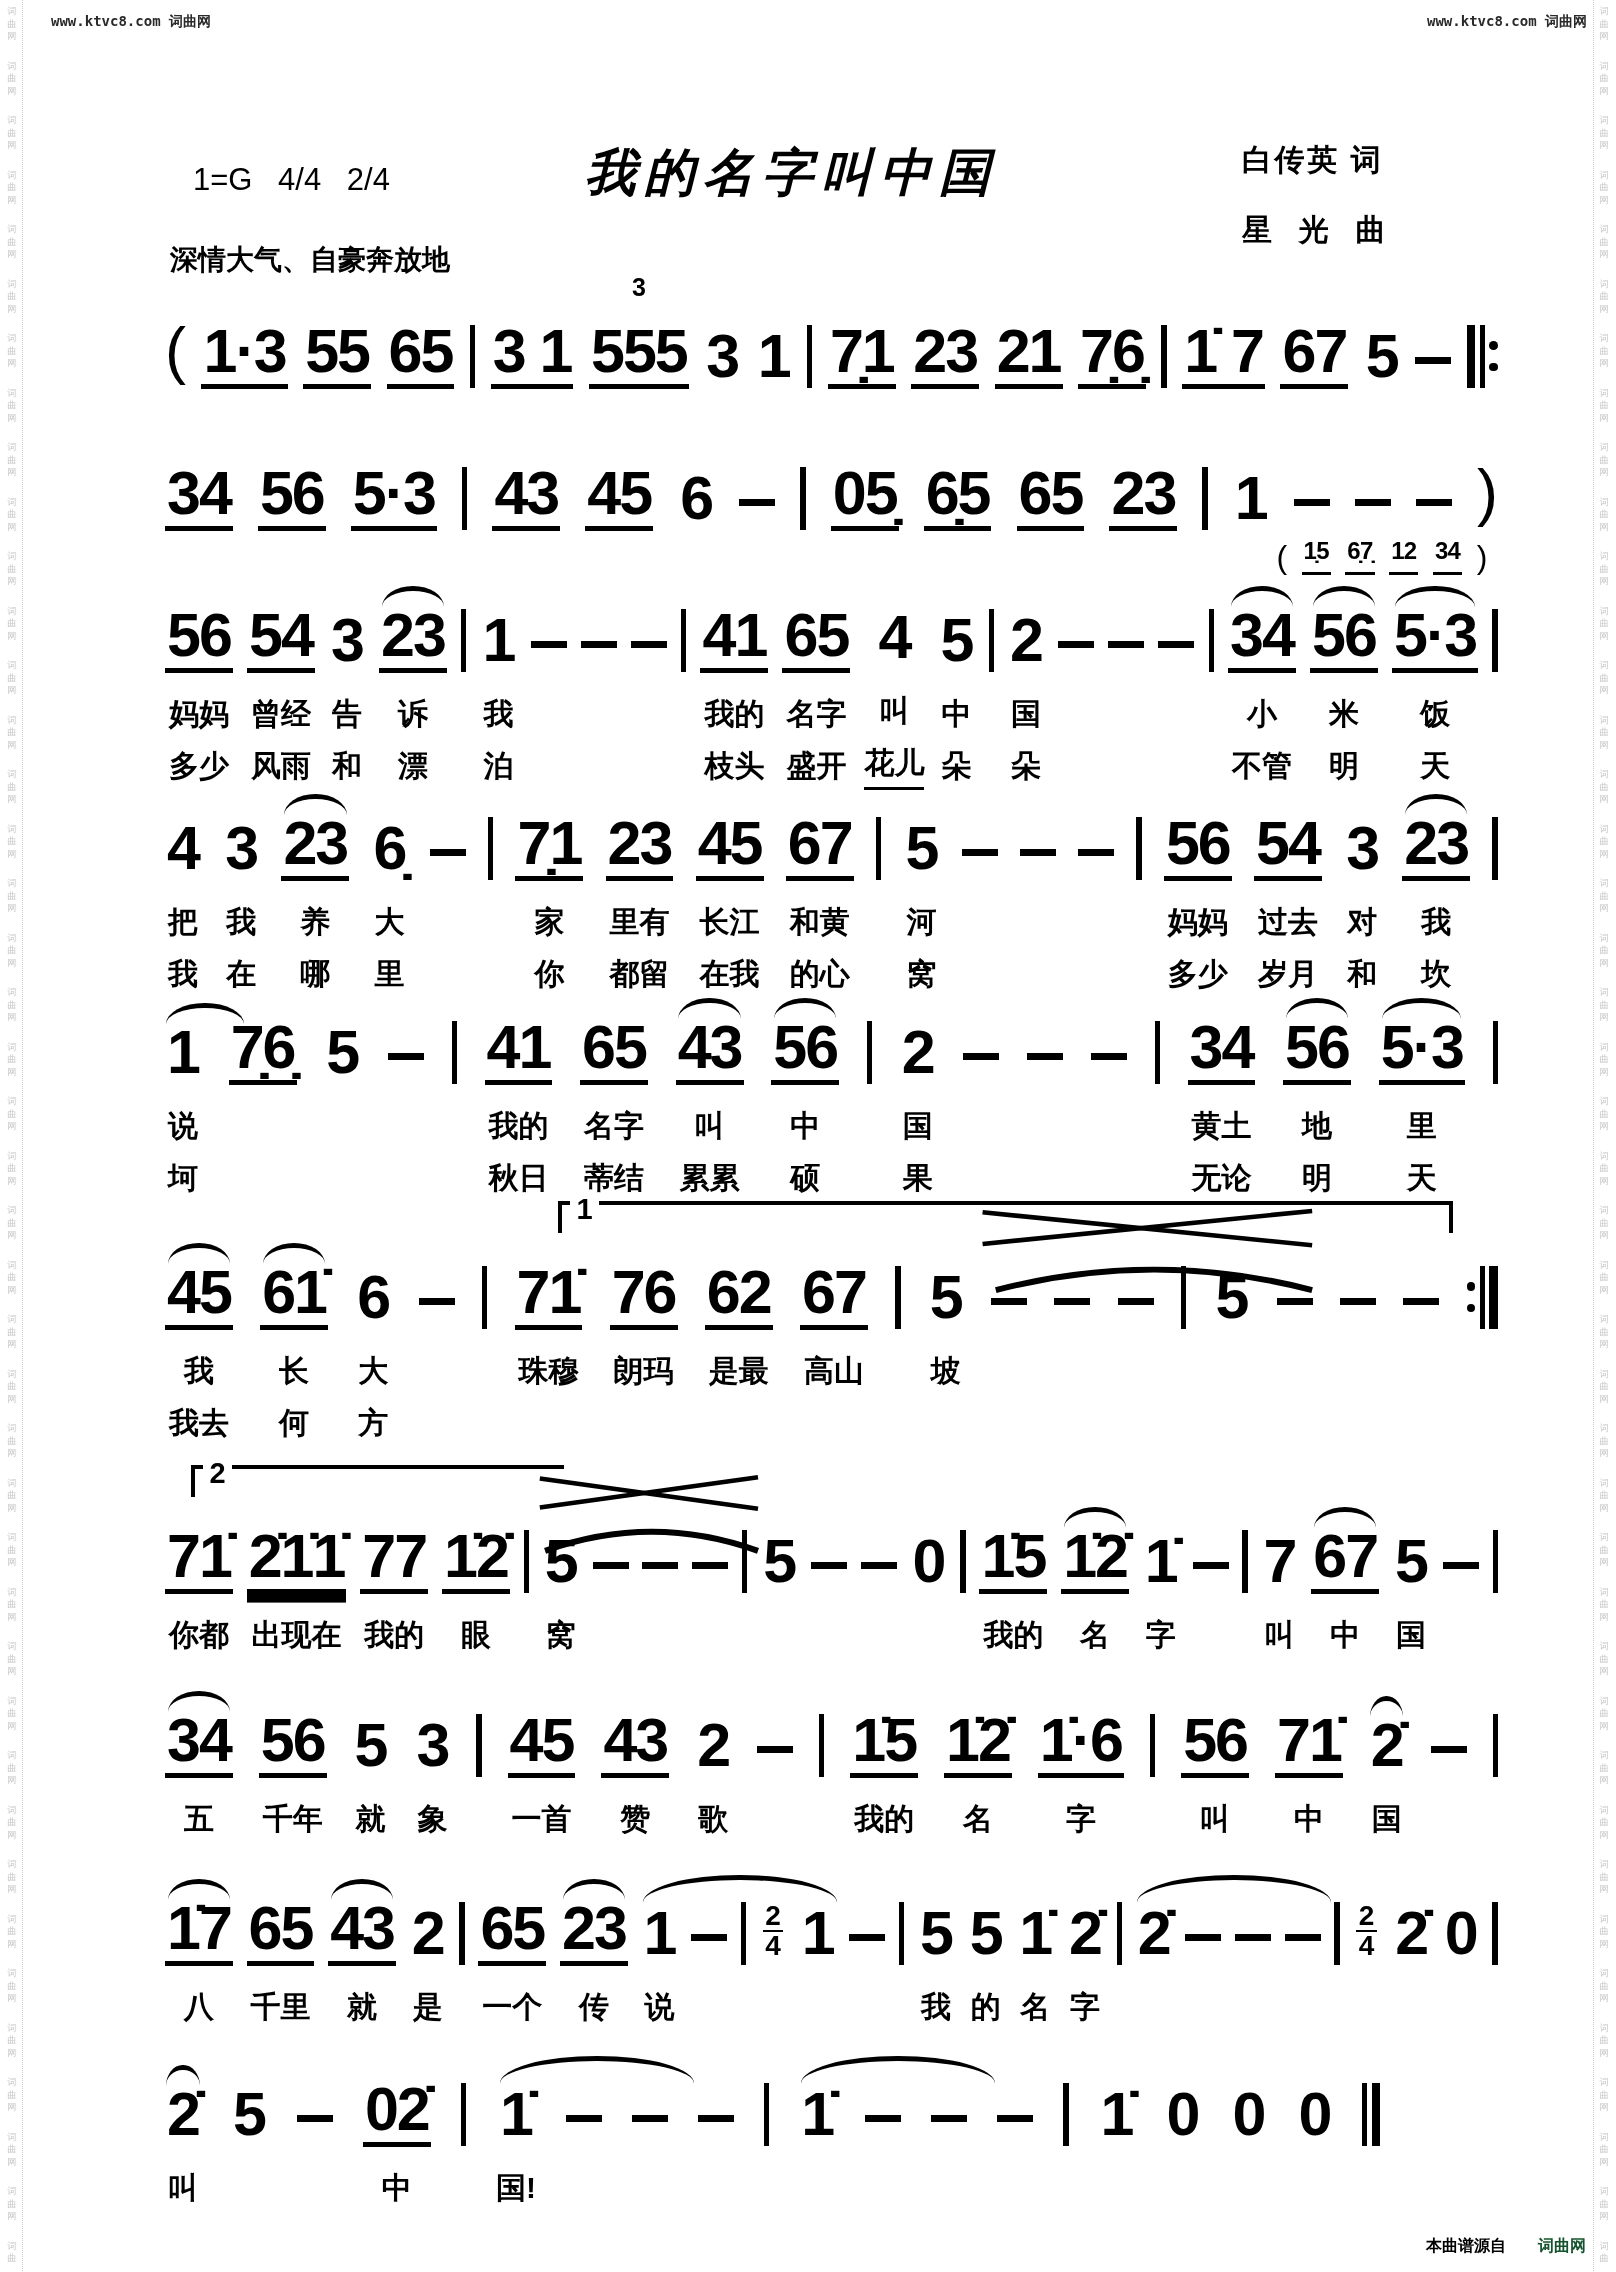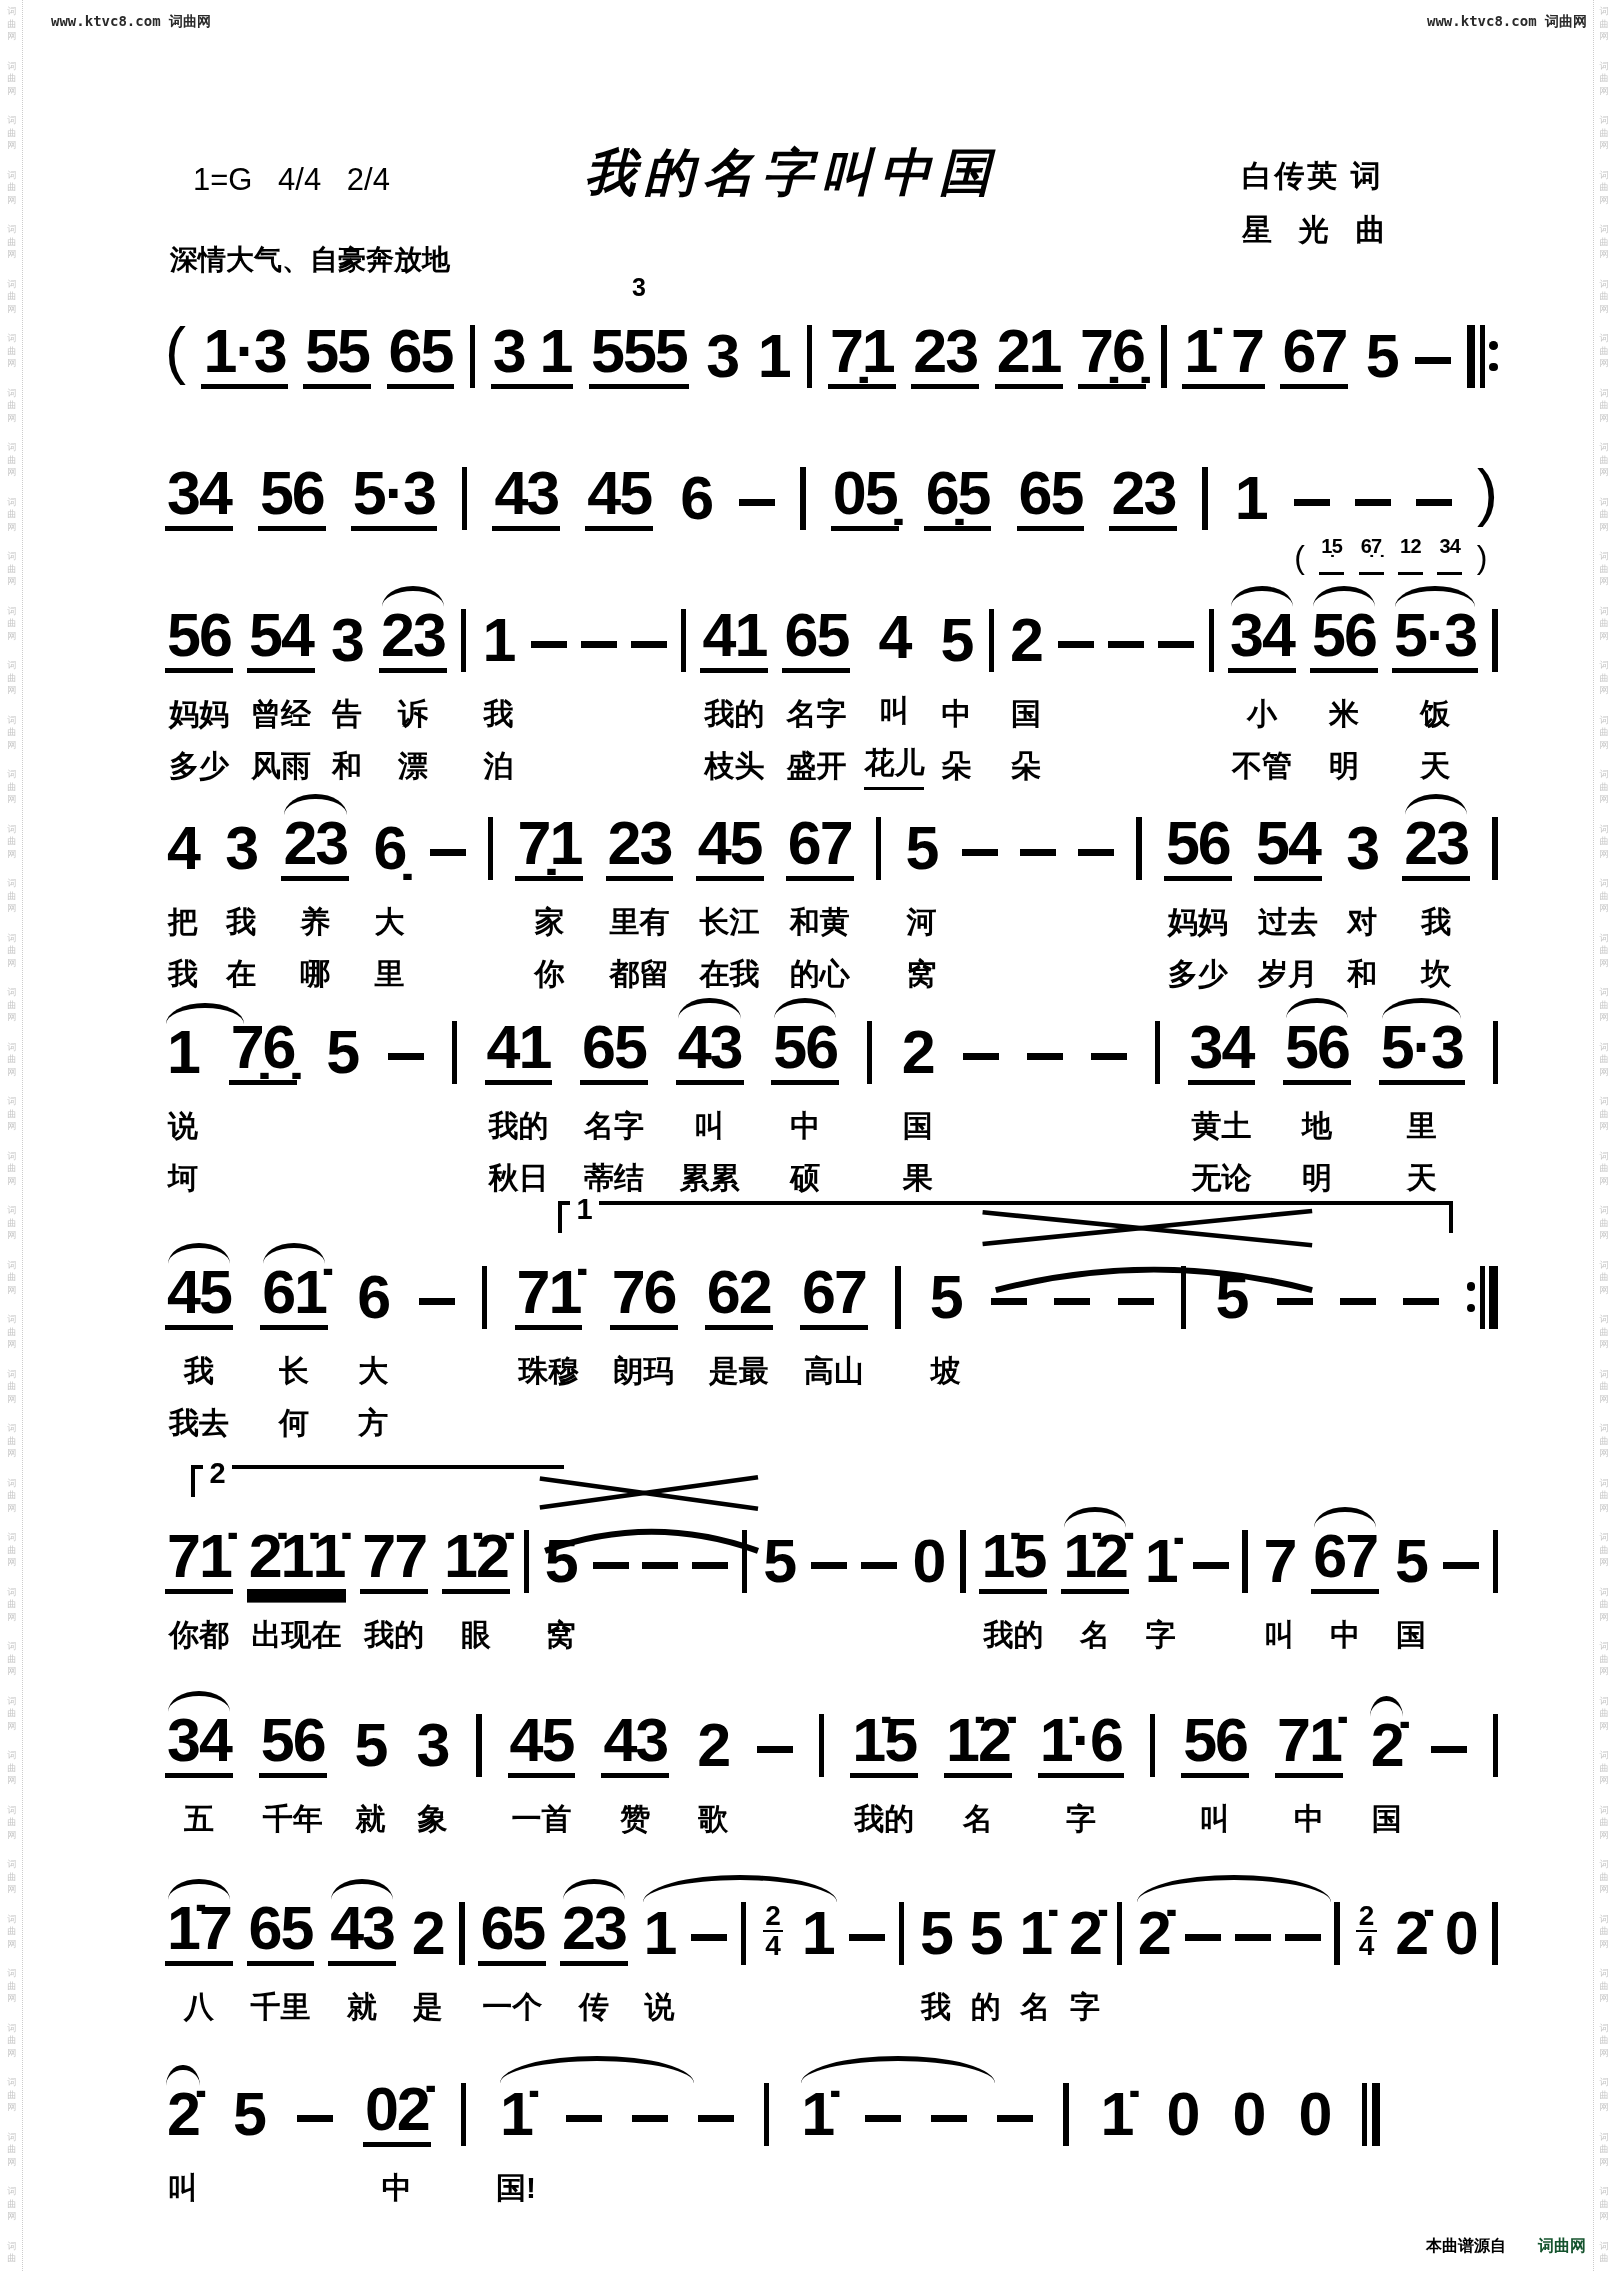--- a/index.html
+++ b/index.html
@@ -14,21 +14,21 @@
   .side .grp span{display:block}
   .wm-top{position:absolute;top:13px;font-size:14px;color:#2a2a2a;
           font-family:"DejaVu Sans Mono",monospace;font-weight:700}
   .wm-tl{left:51px}
   .wm-tr{right:29px}
   
   .keysig{position:absolute;left:193px;top:162px;font-size:31px;font-weight:400;word-spacing:17px}
   .title{position:absolute;left:50%;top:139px;transform:translateX(-54%);
          font-size:51px;font-weight:900;font-style:italic;letter-spacing:8px;
          font-family:"DejaVu Serif",serif;white-space:nowrap}
-  .lyricist{position:absolute;left:1242px;top:156px;font-size:30px;font-weight:700;letter-spacing:2.6px}
+  .lyricist{position:absolute;left:1242px;top:140px;font-size:30px;font-weight:700;letter-spacing:2.6px}
   .composer{position:absolute;left:1242px;top:210px;font-size:30px;font-weight:700;letter-spacing:9.2px}
   .expression{position:absolute;left:170px;top:241px;font-size:28px;font-weight:700}
   
   #score{position:absolute;inset:0}
   .system{position:absolute;left:165px;width:1333px}
   .sys0{top:290px}.sys1{top:432px}.sys2{top:571px}.sys3{top:782px}.sys4{top:986px}
   .sys5{top:1184px}.sys6{top:1448px}.sys7{top:1679px}.sys8{top:1867px}
   .sys9{top:2048px;width:818px}
   .music-row{display:flex;justify-content:space-between;align-items:flex-end}
   .sys9 .music-row{justify-content:flex-start;gap:30px}
@@ -56,21 +56,21 @@
   .arc2::before{width:215%}
   .arc5::before{width:540%;top:-30px;height:22.4px;z-index:2}
   .tri{position:absolute;top:-47px;left:50%;transform:translateX(-50%);
        font-size:25px;font-weight:700;letter-spacing:0}
   .lyr{height:41px;margin-top:24px;font-size:30px;font-weight:700;white-space:nowrap;
        text-align:center;line-height:1.1}
   .lyr.b{margin-top:10.6px}
   .lu{border-bottom:3.3px solid #000}
   .cue{position:absolute;right:10.6px;top:99px;display:flex;gap:14.5px}
   .cue .mcell{height:44px}
-  .cue .num{font-size:20px;letter-spacing:-0.7px;padding-bottom:16px}
+  .cue .num{font-size:24px;letter-spacing:-0.7px;padding-bottom:9px}
   .cue .u1{border-bottom-width:3.3px}
   .cue .paren{font-size:32px;padding-bottom:2.6px}
   .volta{position:absolute;top:17px;height:28px;border-top:4.6px solid #000;border-left:4.6px solid #000}
   .volta.closed{border-right:4.6px solid #000}
   .sys5 .volta{left:393px;width:887px}
   .sys6 .volta{left:26px;width:369px}
   .vlabel{position:absolute;left:8px;top:-12px;background:#fff;padding:0 6.6px;
           font-size:29px;font-weight:700}
   .hp{position:absolute;pointer-events:none}
   .sys5 .hp{left:811px;top:18.5px}

